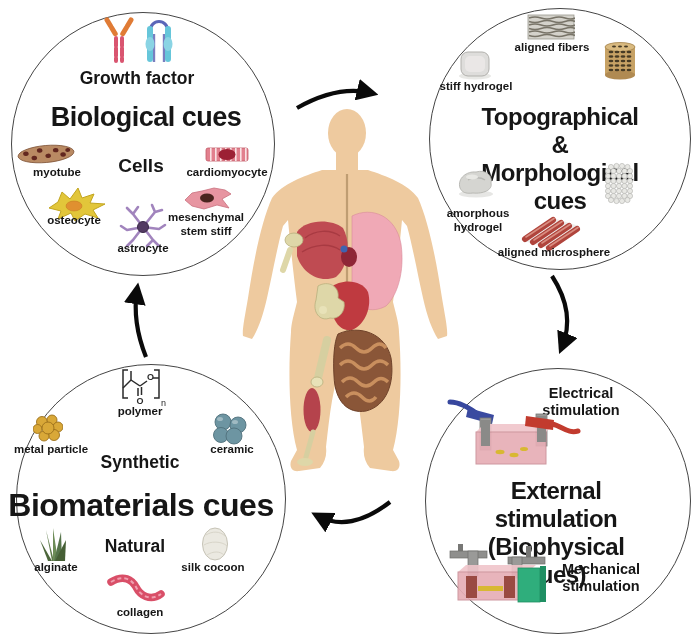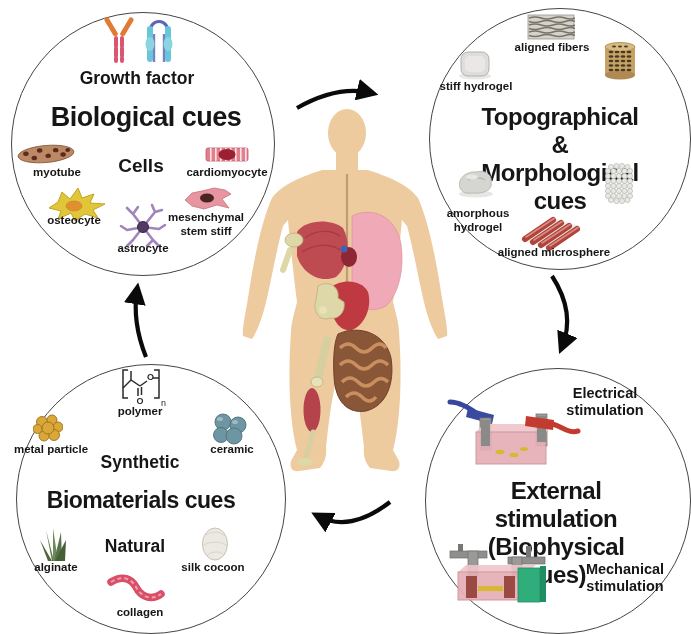--- a/index.html
+++ b/index.html
@@ -1,25 +1,25 @@
 <!DOCTYPE html>
 <html><head>
 <meta charset="utf-8">
 <style>
   html,body{margin:0;padding:0;background:#fff;}
   #fig{position:relative;width:691px;height:634px;background:#fff;overflow:hidden;
        font-family:"Liberation Sans",sans-serif;color:#161616;}
   .circle{position:absolute;border:1.6px solid #454545;border-radius:50%;background:#fff;box-sizing:border-box;}
   .lbl{position:absolute;transform:translateX(-50%);text-align:center;font-weight:bold;
        font-size:11.5px;line-height:1.18;white-space:pre-line;color:#161616;}
-  .s14{font-size:14.5px;line-height:1.2;margin-left:24px;}
+  .s14{font-size:14.5px;line-height:1.2;}
   .s17{font-size:17.5px;}
   .s19{font-size:19px;}
   .t24{font-size:24px;line-height:1.17;letter-spacing:-0.5px;}
-  .t26{font-size:23px;letter-spacing:-0.5px;}
+  .t26{font-size:32px;letter-spacing:-0.5px;}
   .t27{font-size:27px;letter-spacing:-0.5px;}
   .icon{position:absolute;}
   svg{display:block;}
 </style>
 </head>
 <body>
 
 <div id="fig">
 
   <div class="circle" style="left:11px;top:12px;width:264px;height:264px;"></div>

